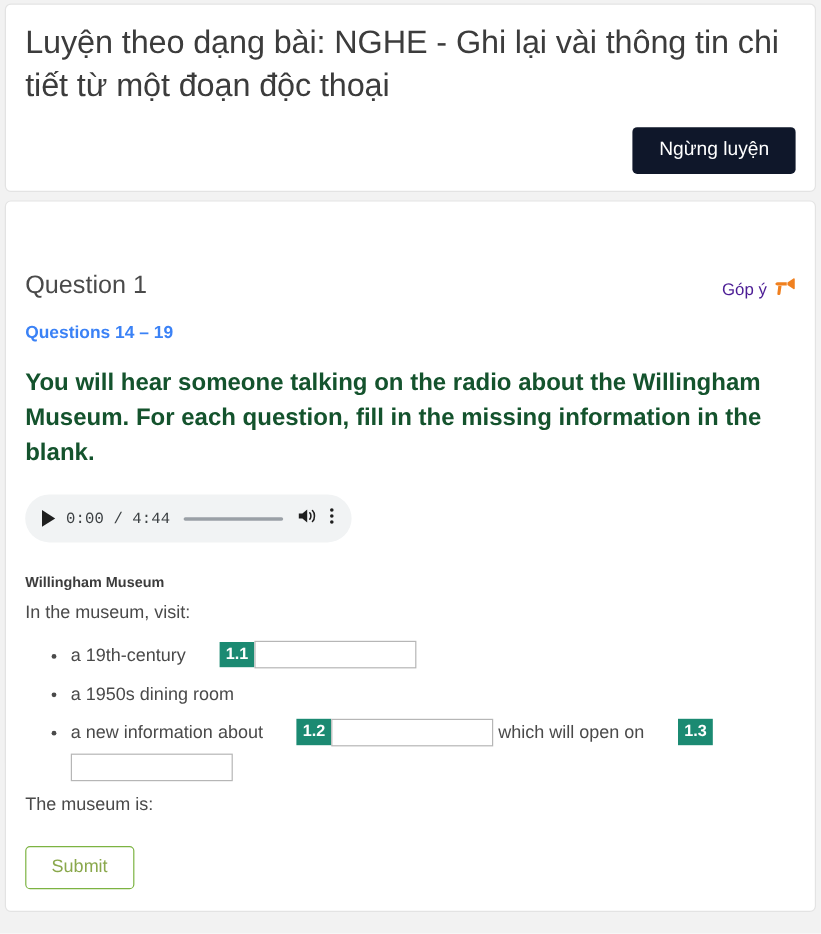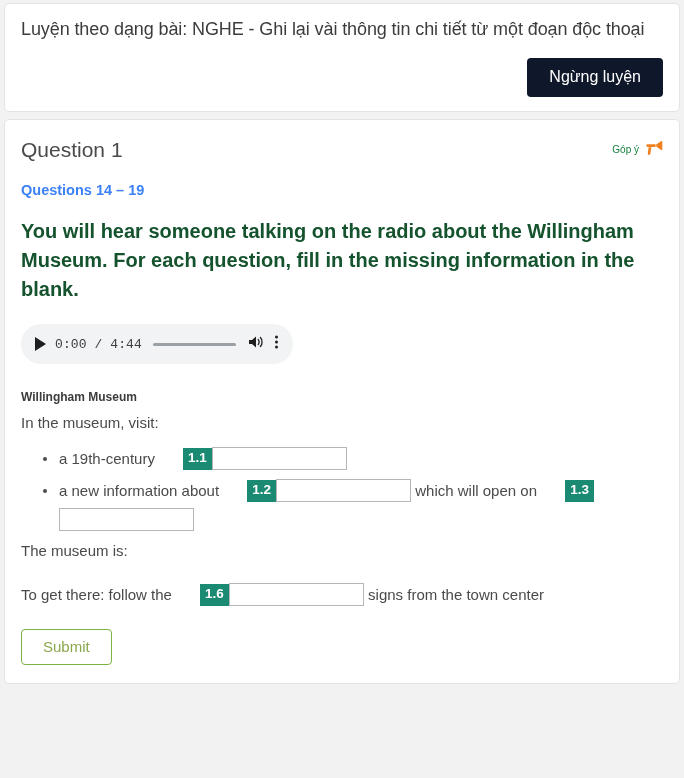--- a/index.html
+++ b/index.html
@@ -30,21 +30,21 @@
     box-sizing: border-box;
   }
 
   
   .header-card {
     width: 676px;
     padding: 14px 16px 14px 16px;
     margin-bottom: 7px;
   }
   .header-title {
-    font-size: 18px;
+    font-size: 27px;
     line-height: 1.33;
     color: #3c3c3c;
     font-weight: 400;
     letter-spacing: -0.1px;
   }
   .header-actions {
     margin-top: 16px;
     display: flex;
     justify-content: flex-end;
   }
@@ -61,37 +61,38 @@
   }
 
   
   .question-card {
     width: 676px;
     padding: 14px 16px 18px 16px;
     position: relative;
   }
   .qhead {
     display: flex;
-    align-items: center;
+    align-items: flex-end;
     justify-content: space-between;
+    margin-top: 40px;
   }
   .question-title {
     font-size: 21px;
     color: #4a4a4a;
     font-weight: 400;
     line-height: 1.2;
     padding-top: 3px;
   }
   .feedback {
     display: flex;
     align-items: center;
     gap: 6px;
     cursor: pointer;
-    color: #15803d;
-    font-size: 10px;
+    color: #4c1d95;
+    font-size: 14px;
     padding-top: 2px;
   }
   .megaphone-icon { display: block; }
 
   .questions-range {
     font-size: 14.5px;
     font-weight: bold;
     color: #3b82f6;
     margin-top: 20px;
   }
@@ -288,35 +289,33 @@
     <div class="passage-title">Willingham Museum</div>
 
     <div class="passage-line">In the museum, visit:</div>
 
     <ul class="bullets">
       <li>
         <span>a 19th-century</span>
         <span class="blank-badge">1.1</span><input class="blank-input" type="text" value="" style="">
       </li>
       <li>
+        <span>a 1950s dining room</span>
+      </li>
+      <li>
         <span>a new information about</span>
         <span class="blank-badge">1.2</span><input class="blank-input" type="text" value="" style="">
         <span>which will open on</span>
         <span class="blank-badge">1.3</span>
         <input class="blank-input wrap-input" type="text" value="" style="">
       </li>
     </ul>
 
     <div class="passage-line">The museum is:</div>
 
 
-    <div class="final-line">
-      <span>To get there: follow the</span>
-      <span class="blank-badge">1.6</span><input class="blank-input" type="text" value="" style="">
-      <span>signs from the town center</span>
-    </div>
 
     <div class="submit-row">
       <button class="submit-button">Submit</button>
     </div>
 
   </div>
 </div>
 
 </body></html>

